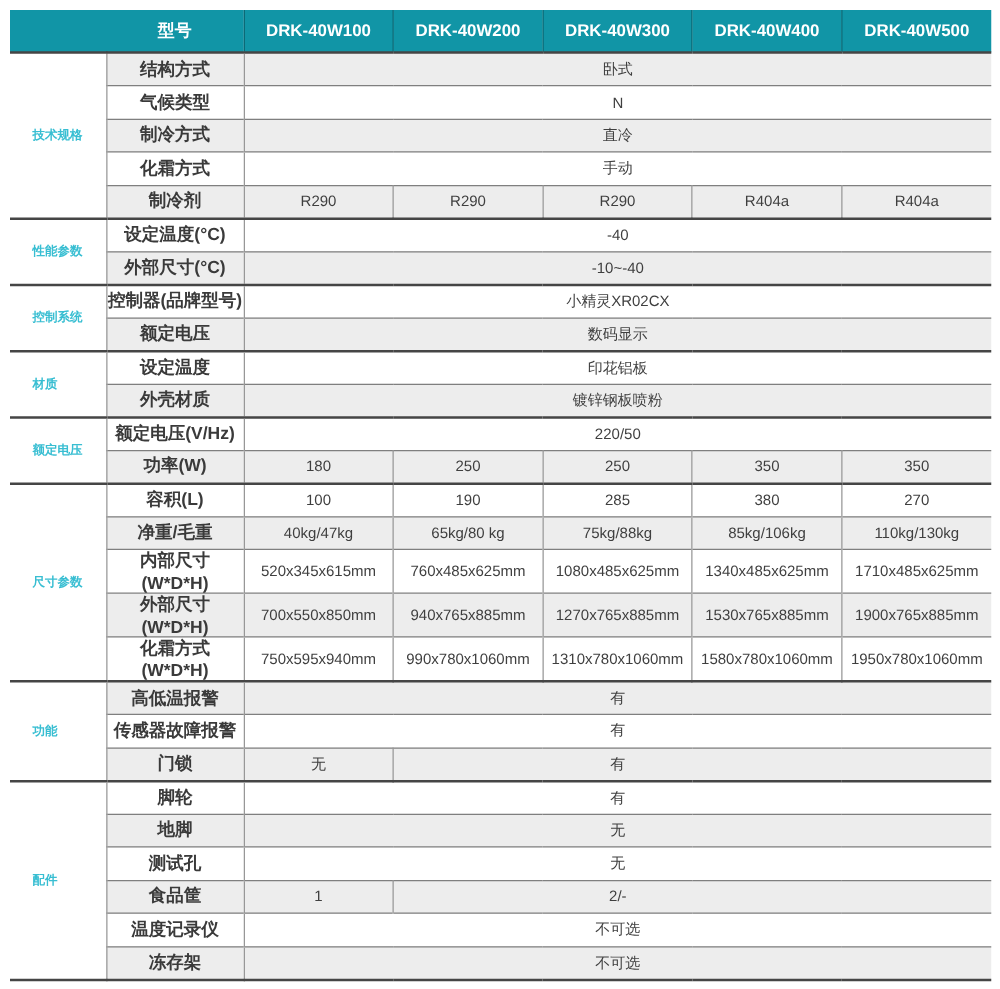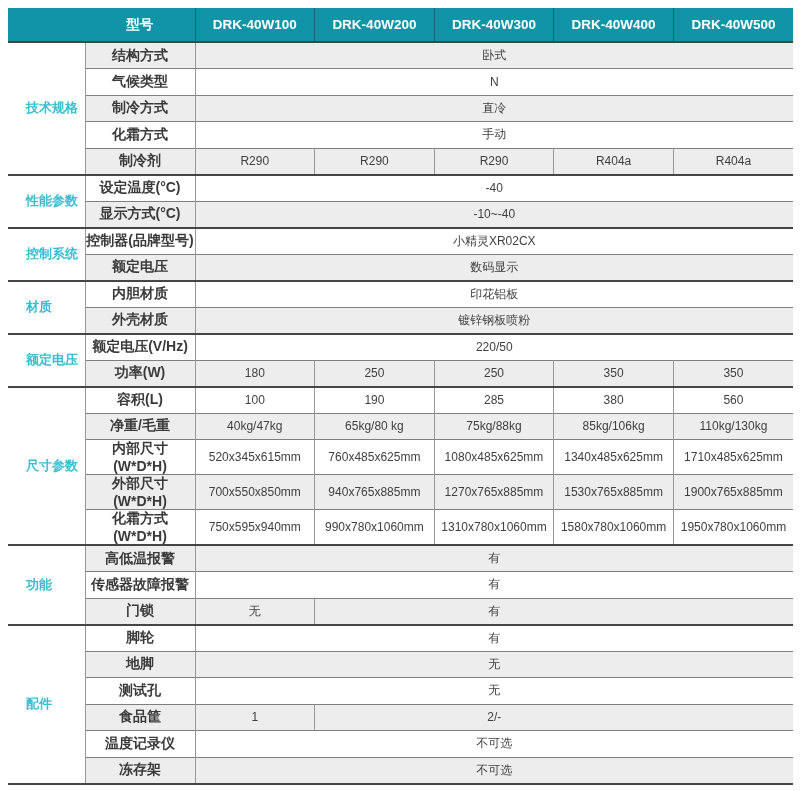--- a/index.html
+++ b/index.html
@@ -25,21 +25,21 @@
   thead th{background:var(--header-bg);color:#ffffff;font-size:13.5px;font-weight:bold;
            text-align:center;border-bottom:2px solid var(--section-line);}
   thead th + th{border-left:1px solid var(--header-sep);}
   thead th.model-label{padding-left:77px;}
   tbody tr{height:26.5px;}
   tbody td{border-top:1px solid var(--row-line);text-align:center;vertical-align:middle;
            color:var(--value-color);font-size:12px;background:#ffffff;}
   tbody tr.section-start td{border-top:2px solid var(--section-line);}
   tbody tr.stripe td:not(.cat){background:var(--stripe);}
   td.cat{background:#ffffff !important;text-align:left;padding-left:18px;
-         color:var(--category-color);font-weight:bold;font-size:13px;
+         color:var(--category-color);font-weight:bold;font-size:10px;
          border-right:1px solid var(--v-line);border-top:2px solid var(--section-line);}
   td.lbl{font-weight:bold;color:var(--label-color);border-right:1px solid var(--v-line);font-size:14px;}
   td.cell{border-right:1px solid var(--v-line);}
   td.cell.last{border-right:none;}
   td.merged{border-right:none;}
   td.shift{padding-right:119.6px;}
 </style>
 </head>
 <body>
 
@@ -91,35 +91,35 @@
           <td class="val cell">R290</td>
           <td class="val cell">R404a</td>
           <td class="val cell last">R404a</td>
         </tr>
         <tr class="section-start">
           <td rowspan="2" class="cat">性能参数</td>
           <td class="lbl">设定温度(°C)</td>
           <td colspan="5" class="val merged">-40</td>
         </tr>
         <tr class="stripe ">
-          <td class="lbl">显示方式(°C)</td>
+          <td class="lbl">外部尺寸(°C)</td>
           <td colspan="5" class="val merged">-10~-40</td>
         </tr>
         <tr class="section-start">
           <td rowspan="2" class="cat">控制系统</td>
           <td class="lbl">控制器(品牌型号)</td>
           <td colspan="5" class="val merged">小精灵XR02CX</td>
         </tr>
         <tr class="stripe ">
           <td class="lbl">额定电压</td>
           <td colspan="5" class="val merged">数码显示</td>
         </tr>
         <tr class="section-start">
           <td rowspan="2" class="cat">材质</td>
-          <td class="lbl">内胆材质</td>
+          <td class="lbl">设定温度</td>
           <td colspan="5" class="val merged">印花铝板</td>
         </tr>
         <tr class="stripe ">
           <td class="lbl">外壳材质</td>
           <td colspan="5" class="val merged">镀锌钢板喷粉</td>
         </tr>
         <tr class="section-start">
           <td rowspan="2" class="cat">额定电压</td>
           <td class="lbl">额定电压(V/Hz)</td>
           <td colspan="5" class="val merged">220/50</td>
@@ -132,21 +132,21 @@
           <td class="val cell">350</td>
           <td class="val cell last">350</td>
         </tr>
         <tr class="section-start">
           <td rowspan="5" class="cat">尺寸参数</td>
           <td class="lbl">容积(L)</td>
           <td class="val cell">100</td>
           <td class="val cell">190</td>
           <td class="val cell">285</td>
           <td class="val cell">380</td>
-          <td class="val cell last">560</td>
+          <td class="val cell last">270</td>
         </tr>
         <tr class="stripe ">
           <td class="lbl">净重/毛重</td>
           <td class="val cell">40kg/47kg</td>
           <td class="val cell">65kg/80 kg</td>
           <td class="val cell">75kg/88kg</td>
           <td class="val cell">85kg/106kg</td>
           <td class="val cell last">110kg/130kg</td>
         </tr>
         <tr class="">

